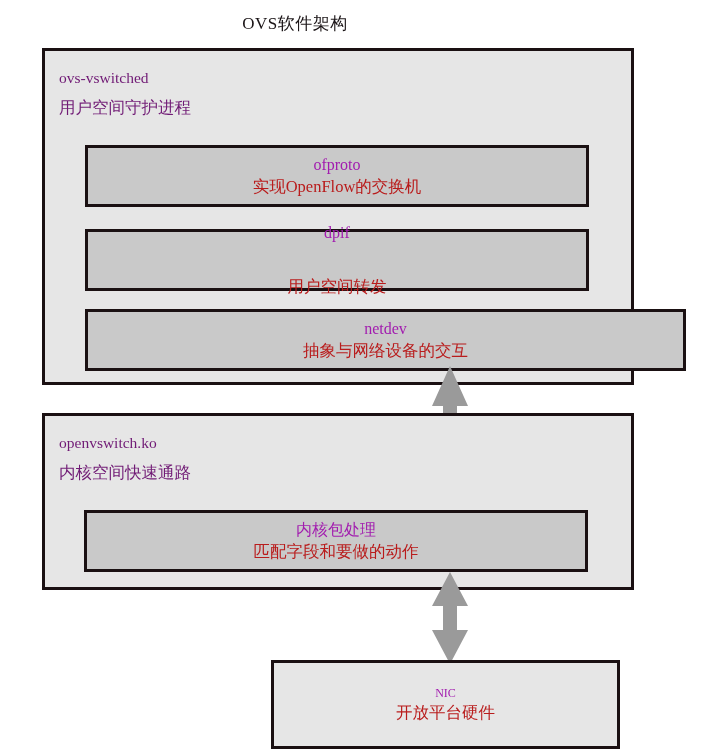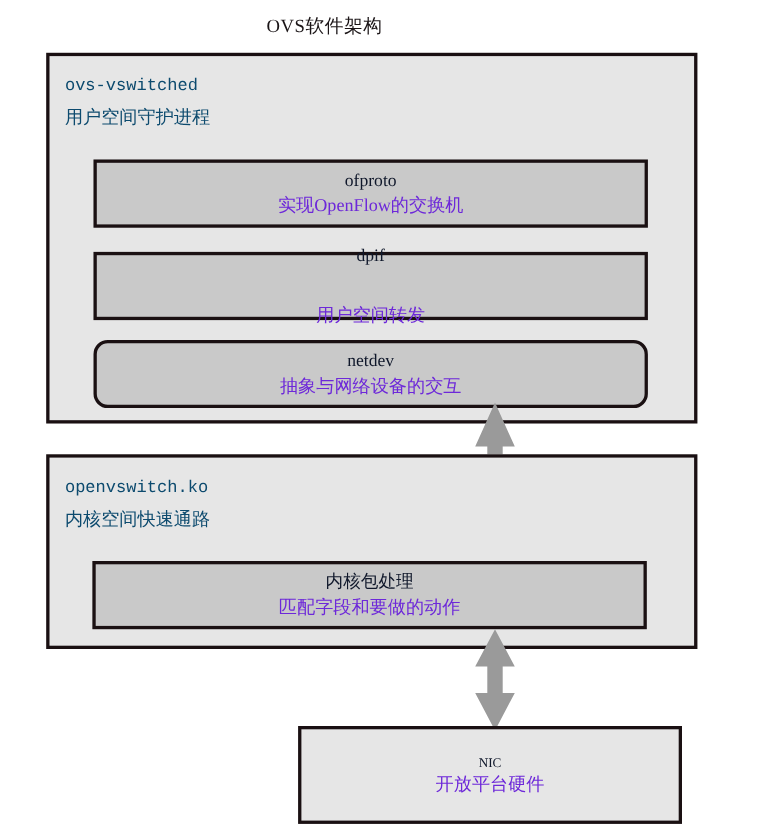--- a/index.html
+++ b/index.html
@@ -57,22 +57,21 @@
     height: 177px;
     text-align: center;
   }
 
   .outer-heading {
     position: absolute;
     left: 14px;
     font-size: 15.5px;
     line-height: 1.05;
     white-space: nowrap;
-    color: #0c4a6e;
-    font-family: Liberation Mono, monospace;
+    color: #701a75;
   }
   .outer-heading.line1 { top: 19px; }
   .outer-heading.line2 { top: 48px; font-size: 16.5px; }
 
   
   .inner-box {
     position: absolute;
     background: #c9c9c9;
     border: 3px solid #1a1012;
     box-sizing: border-box;
@@ -80,33 +79,33 @@
     flex-direction: column;
     align-items: center;
     justify-content: center;
     text-align: center;
   }
 
   .inner-title {
     font-size: 16px;
     line-height: 1.28;
     white-space: nowrap;
-    color: #0f172a;
+    color: #a21caf;
     text-align: right;
   }
   .inner-subtitle {
     font-size: 16.5px;
     line-height: 1.28;
     white-space: nowrap;
-    color: #6d28d9;
+    color: #b91c1c;
   }
 
   #box-ofproto  { left: 85px; top: 145px; width: 504px; height: 62px; }
   #box-dpif     { left: 85px; top: 229px; width: 504px; height: 62px; gap: 32px; }
-  #box-netdev   { left: 85px; top: 309px; width: 504px; height: 62px; border-radius: 13px; }
+  #box-netdev   { left: 85px; top: 309px; width: 601px; height: 62px; }
   #box-kernel-pkt { left: 84px; top: 510px; width: 504px; height: 62px; }
 
   
   #box-nic {
     position: absolute;
     left: 271px;
     top: 660px;
     width: 349px;
     height: 89px;
     background: #e6e6e6;

